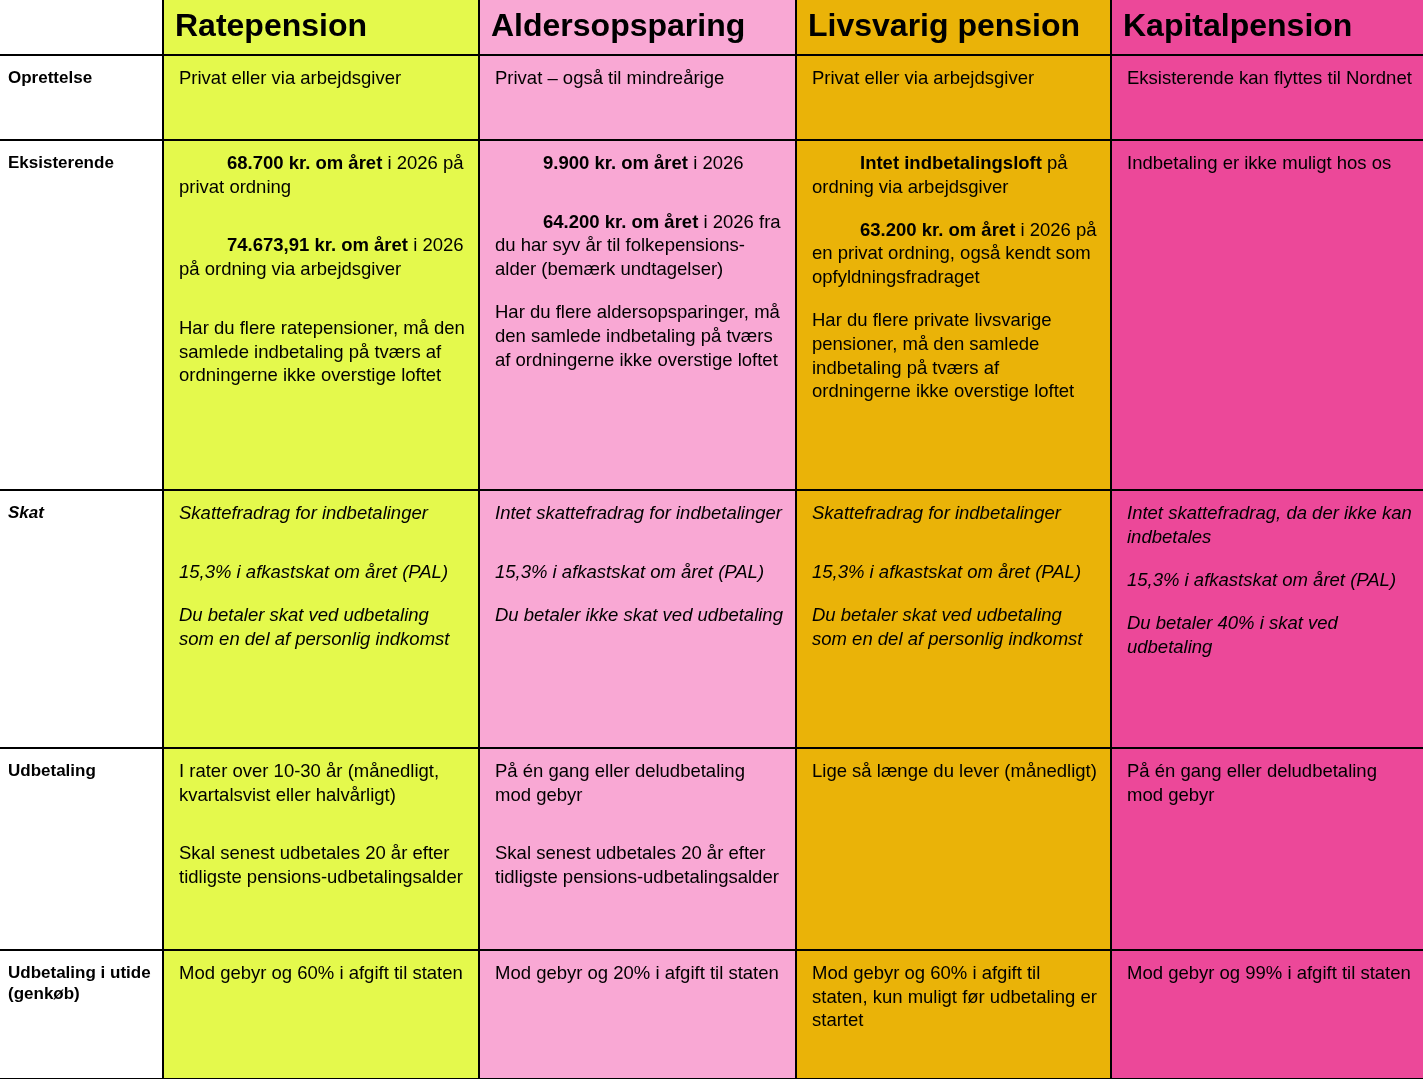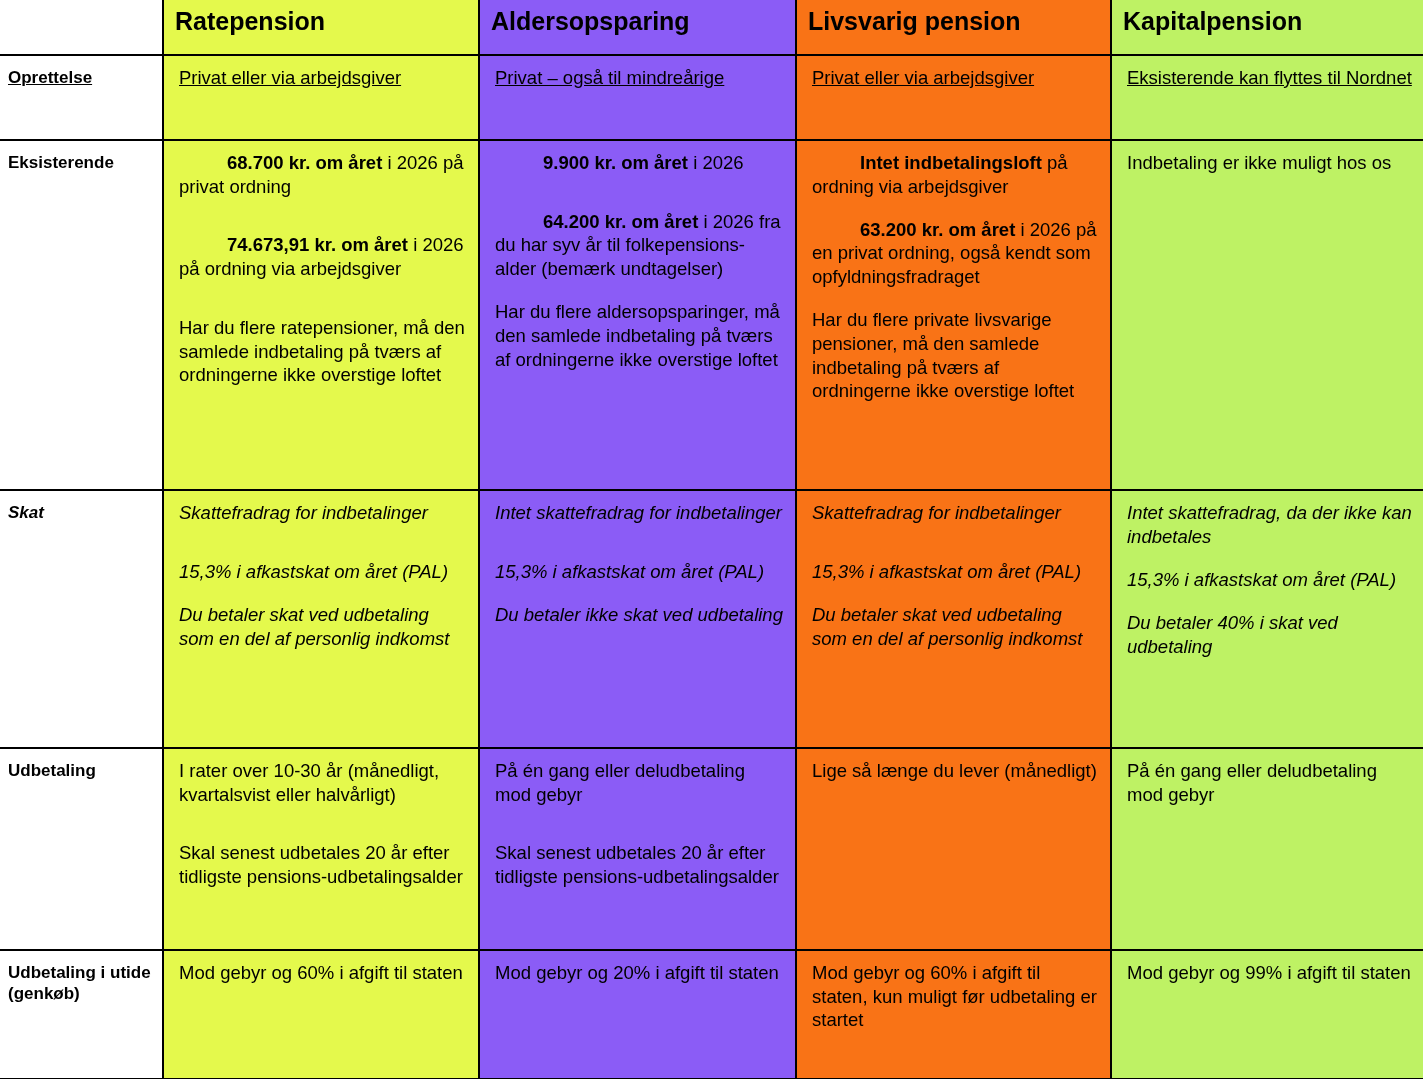--- a/index.html
+++ b/index.html
@@ -32,21 +32,21 @@
     border: 0;
   }
 
   
   tr.header-row { height: 55px; }
   th.label-head {
     background: #ffffff;
     border-bottom: 2px solid #000000;
   }
   th.col-head {
-    font-size: 25px;
+    font-size: 32px;
     font-weight: bold;
     line-height: 1.1;
     text-align: left;
     padding: 8px 10px 6px 11px;
     border-bottom: 2px solid #000000;
     border-left: 2px solid #000000;
   }
   th.col-head.last { border-right: 0; }
 
   td.row-label {
@@ -62,33 +62,33 @@
     font-size: 18.5px;
     line-height: 1.28;
     padding: 10px 11px 8px 15px;
     border-left: 2px solid #000000;
     border-top: 2px solid #000000;
     border-bottom: 2px solid #000000;
   }
 
   
   .tint-1 { background: #e4f94c; }
-  .tint-2 { background: #8b5cf6; }
-  .tint-3 { background: #f97316; }
-  .tint-4 { background: #bef264; }
+  .tint-2 { background: #f9a8d4; }
+  .tint-3 { background: #eab308; }
+  .tint-4 { background: #ec4899; }
 
   .cell p {
     margin: 0 0 1.05em 0;
   }
   .cell p:last-child { margin-bottom: 0; }
   .cell .gap-lg { margin-bottom: 1.9em; }
   .cell b { font-weight: bold; margin-left: 48px; }
 
   
-  tr.r-oprettelse  { height: 85px; text-decoration: underline; }
+  tr.r-oprettelse  { height: 85px; }
   tr.r-indbetaling { height: 350px; }
   tr.r-skat        { height: 258px; font-style: italic; }
   tr.r-udbetaling  { height: 202px; margin-left: 20px; }
   tr.r-utide       { height: 129px; }
 </style>
 </head>
 <body>
 
 <table class="pension-table">
   <colgroup>

